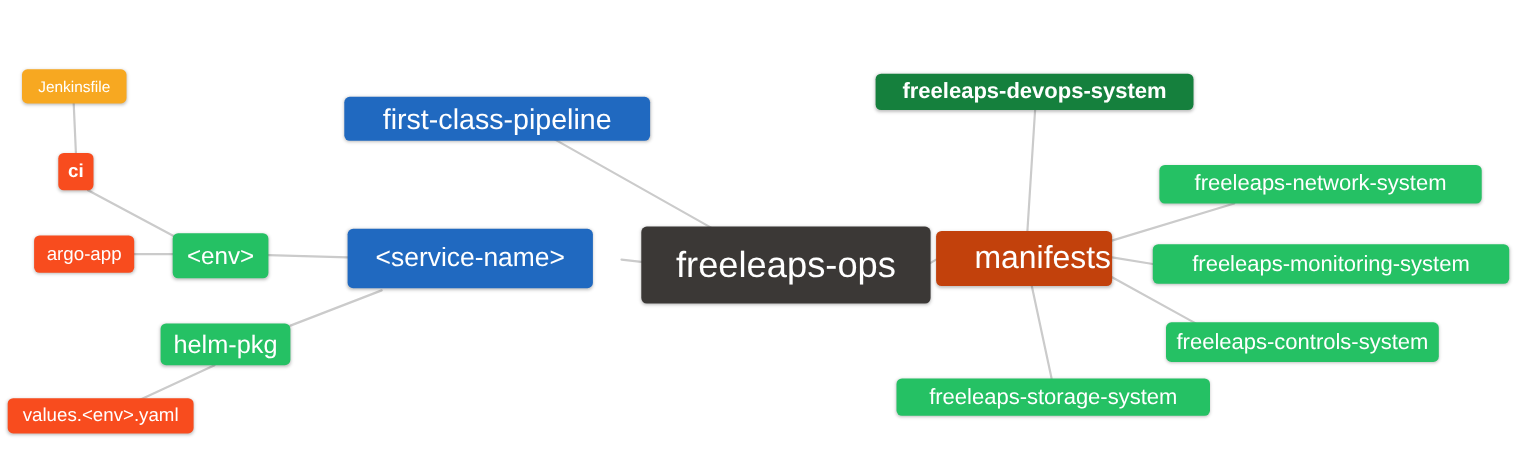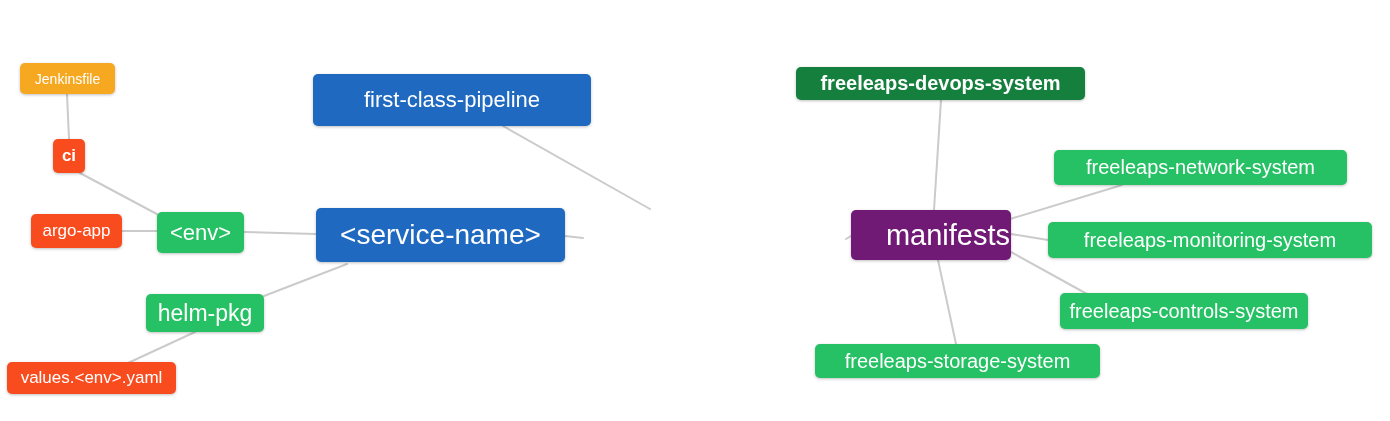--- a/index.html
+++ b/index.html
@@ -40,22 +40,22 @@
     cursor: pointer;
     user-select: none;
   }
   
   #n-jenkinsfile { left: 20px;  top: 27px;  width: 95px;  height: 31px; font-size: 14px; }
   #n-ci          { left: 53px;  top: 103px; width: 32px;  height: 34px; font-size: 17px; font-weight: 700; }
   #n-argo-app    { left: 31px;  top: 178px; width: 91px;  height: 34px; font-size: 17px; }
   #n-env         { left: 157px; top: 176px; width: 87px;  height: 41px; font-size: 22px; }
   #n-helm-pkg    { left: 146px; top: 258px; width: 118px; height: 38px; font-size: 23px; }
   #n-values      { left: 7px;   top: 326px; width: 169px; height: 32px; font-size: 17px; }
-  #n-fcp         { left: 313px; top: 38px;  width: 278px; height: 52px; font-size: 22px; }
-  #n-service     { left: 316px; top: 172px; width: 249px; height: 54px; font-size: 28px; }
+  #n-fcp         { left: 313px; top: 52px;  width: 278px; height: 40px; font-size: 26px; }
+  #n-service     { left: 316px; top: 172px; width: 223px; height: 54px; font-size: 24px; }
   #n-ops         { left: 583px; top: 170px; width: 263px; height: 70px; font-size: 33px; }
   #n-manifests   { left: 851px; top: 174px; width: 160px; height: 50px; font-size: 29px; }
   #n-devops      { left: 796px;  top: 31px;  width: 289px; height: 33px; font-size: 20px; }
   #n-network     { left: 1054px; top: 114px; width: 293px; height: 35px; font-size: 20px; }
   #n-monitoring  { left: 1048px; top: 186px; width: 324px; height: 36px; font-size: 20px; }
   #n-controls    { left: 1060px; top: 257px; width: 248px; height: 36px; font-size: 20px; }
   #n-storage     { left: 815px;  top: 308px; width: 285px; height: 34px; font-size: 20px; }
 </style>
 </head>
 <body>
@@ -80,20 +80,21 @@
   </svg>
 
   <div class="node" id="n-jenkinsfile" style="background: rgb(247, 168, 33);">Jenkinsfile</div>
   <div class="node" id="n-ci" style="background: rgb(248, 76, 30);">ci</div>
   <div class="node" id="n-argo-app" style="background: rgb(248, 76, 30);">argo-app</div>
   <div class="node" id="n-env" style="background: rgb(37, 193, 100);">&lt;env&gt;</div>
   <div class="node" id="n-helm-pkg" style="background: rgb(37, 193, 100);">helm-pkg</div>
   <div class="node" id="n-values" style="background: rgb(248, 76, 30);">values.&lt;env&gt;.yaml</div>
   <div class="node" id="n-fcp" style="background: rgb(32, 105, 192);">first-class-pipeline</div>
   <div class="node" id="n-service" style="background: rgb(32, 105, 192);">&lt;service-name&gt;</div>
-  <div class="node" id="n-manifests" style="background: #701a75; padding-left: 34px;">manifests</div>
+  <div class="node" id="n-ops" style="background: rgb(59, 56, 54);">freeleaps-ops</div>
+  <div class="node" id="n-manifests" style="background: #c2410c; padding-left: 34px;">manifests</div>
   <div class="node" id="n-devops" style="background: #15803d; font-weight: bold;">freeleaps-devops-system</div>
   <div class="node" id="n-network" style="background: rgb(37, 193, 100);">freeleaps-network-system</div>
   <div class="node" id="n-monitoring" style="background: rgb(37, 193, 100); text-align: right;">freeleaps-monitoring-system</div>
   <div class="node" id="n-controls" style="background: rgb(37, 193, 100);">freeleaps-controls-system</div>
   <div class="node" id="n-storage" style="background: rgb(37, 193, 100);">freeleaps-storage-system</div>
 
 </div>
 
 </body></html>

